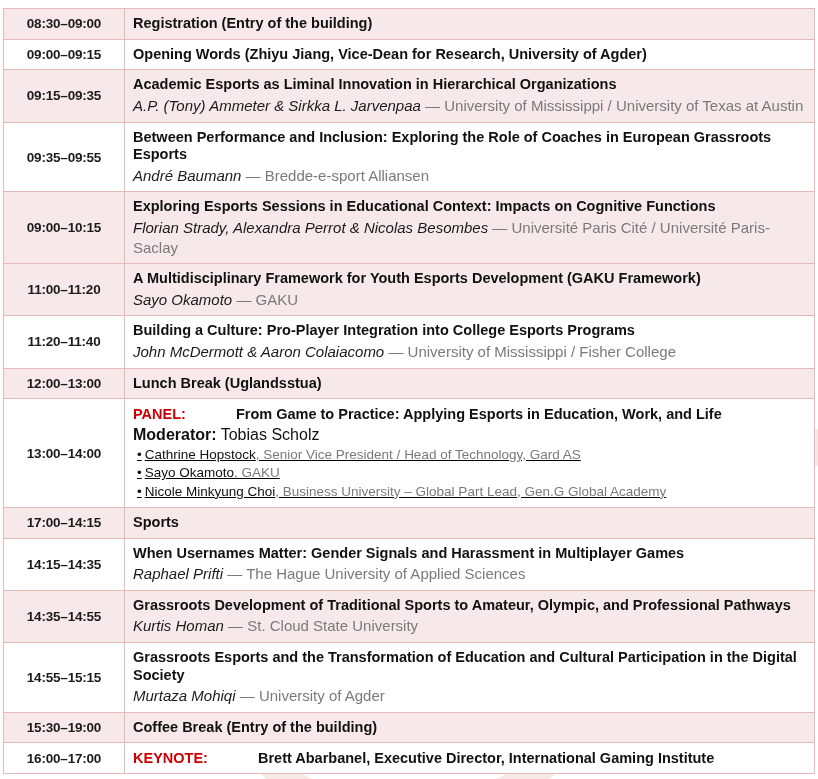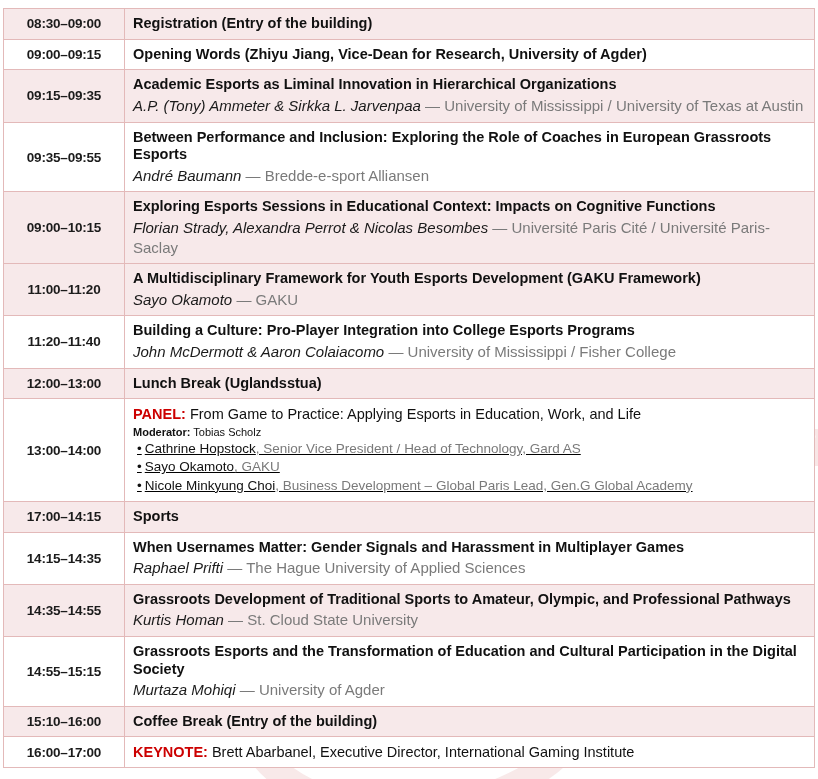--- a/index.html
+++ b/index.html
@@ -78,23 +78,24 @@
     background: #ffffff;
   }
 
   .title {
     font-weight: bold;
     font-size: 14.5px;
     color: #111111;
     line-height: 1.22;
   }
   .title-break {
-    font-weight: normal;
+    font-weight: bold;
     font-size: 14.5px;
     color: #111111;
+    margin-left: 46px;
   }
   .speakers {
     font-size: 15px;
     line-height: 1.3;
     margin-top: 2px;
     color: #6f6f6f;
   }
   .speakers .names {
     font-style: italic;
     color: #1b1b1b;
@@ -103,21 +104,21 @@
     color: #7a7a7a;
   }
   .dash { color: #7a7a7a; }
 
   .label-red {
     color: #cc0000;
     font-weight: bold;
     font-size: 14.5px;
   }
   .panel-mod {
-    font-size: 11px;
+    font-size: 16px;
     color: #111111;
     margin-top: 3px;
   }
   .panel-mod b { font-weight: bold; }
   .panel-list {
     margin: 2px 0 0 4px;
     padding: 0;
     list-style: none;
     text-decoration: underline;
   }
@@ -221,21 +222,21 @@
       <td class="content-cell">
         <div>
           <span class="label-red">PANEL:</span><span class="title-break"> From Game to Practice: Applying Esports in Education, Work, and Life</span>
         </div>
         <div class="panel-mod">
           <b>Moderator:</b><span> Tobias Scholz</span>
         </div>
         <ul class="panel-list">
           <li><span class="bullet">•</span><span>Cathrine Hopstock</span><span class="role">, Senior Vice President / Head of Technology, Gard AS</span></li>
           <li><span class="bullet">•</span><span>Sayo Okamoto</span><span class="role">, GAKU</span></li>
-          <li><span class="bullet">•</span><span>Nicole Minkyung Choi</span><span class="role">, Business Development – Global Paris Lead, Gen.G Global Academy</span></li>
+          <li><span class="bullet">•</span><span>Nicole Minkyung Choi</span><span class="role">, Business University – Global Part Lead, Gen.G Global Academy</span></li>
         </ul>
       </td>
     </tr>
 
     <tr class="shaded">
       <td class="time-cell">17:00–14:15</td>
       <td class="content-cell">
         <div class="title">Sports</div>
       </td>
     </tr>
@@ -264,21 +265,21 @@
       <td class="time-cell">14:55–15:15</td>
       <td class="content-cell">
         <div class="title">Grassroots Esports and the Transformation of Education and Cultural Participation in the Digital Society</div>
         <div class="speakers">
           <span class="names">Murtaza Mohiqi</span><span class="dash"> — </span><span class="affil">University of Agder</span>
         </div>
       </td>
     </tr>
 
     <tr class="shaded">
-      <td class="time-cell">15:10–16:00</td>
+      <td class="time-cell">15:30–19:00</td>
       <td class="content-cell">
         <div class="title">Coffee Break (Entry of the building)</div>
       </td>
     </tr>
 
     <tr class="plain">
       <td class="time-cell">16:00–17:00</td>
       <td class="content-cell">
         <div>
           <span class="label-red">KEYNOTE:</span><span class="title-break"> Brett Abarbanel, Executive Director, International Gaming Institute</span>

